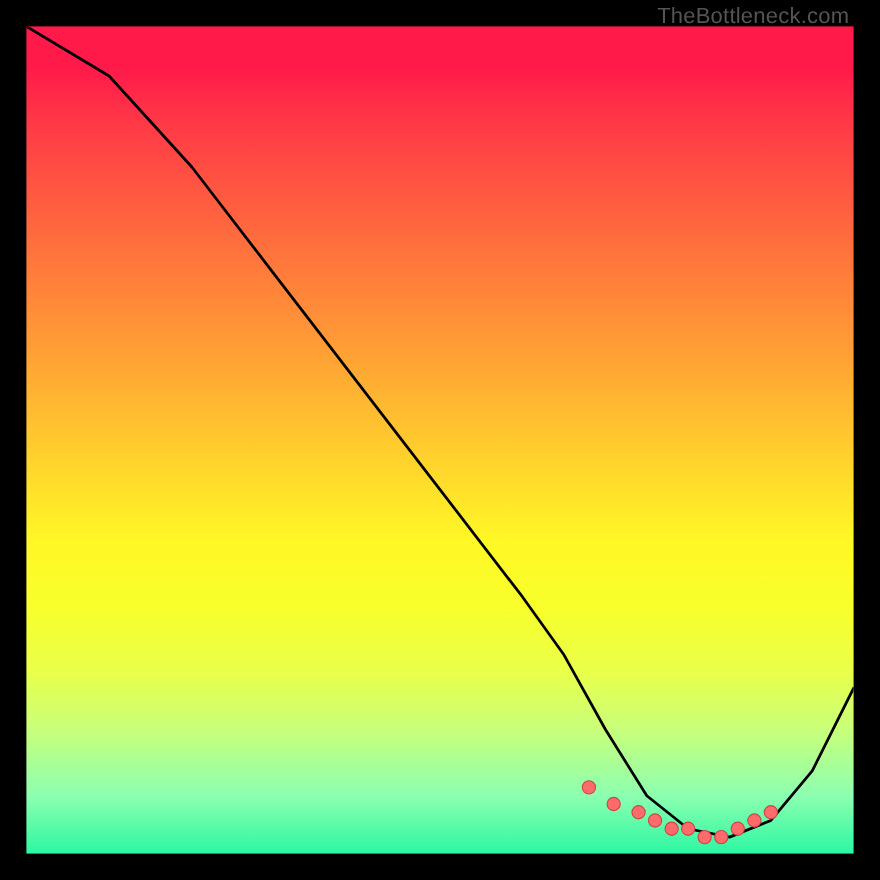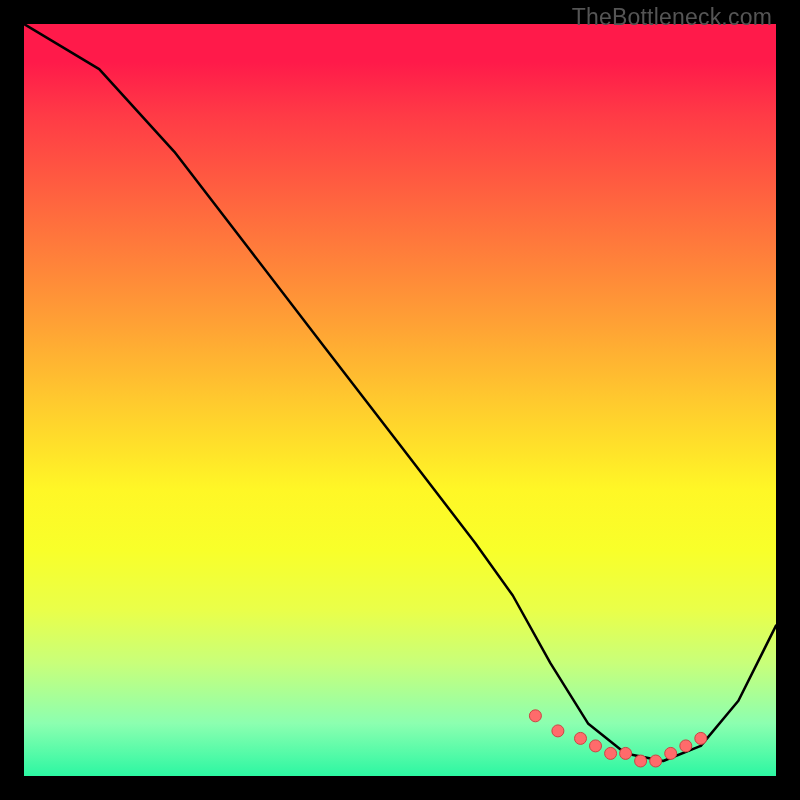--- a/index.html
+++ b/index.html
@@ -44,21 +44,21 @@
       #c8ff7a 85%,
       #8cffb0 93%,
       #2cf7a2 100%
     );
   }
   .attrib {
     position: absolute;
     top: 4px;
     right: 28px;
     color: #555;
-    font-size: 23px;
+    font-size: 20px;
     font-weight: 500;
     letter-spacing: 0.2px;
     z-index: 5;
   }
   svg.curve {
     position: absolute;
     left: 0;
     top: 0;
     width: 752px;
     height: 752px;

